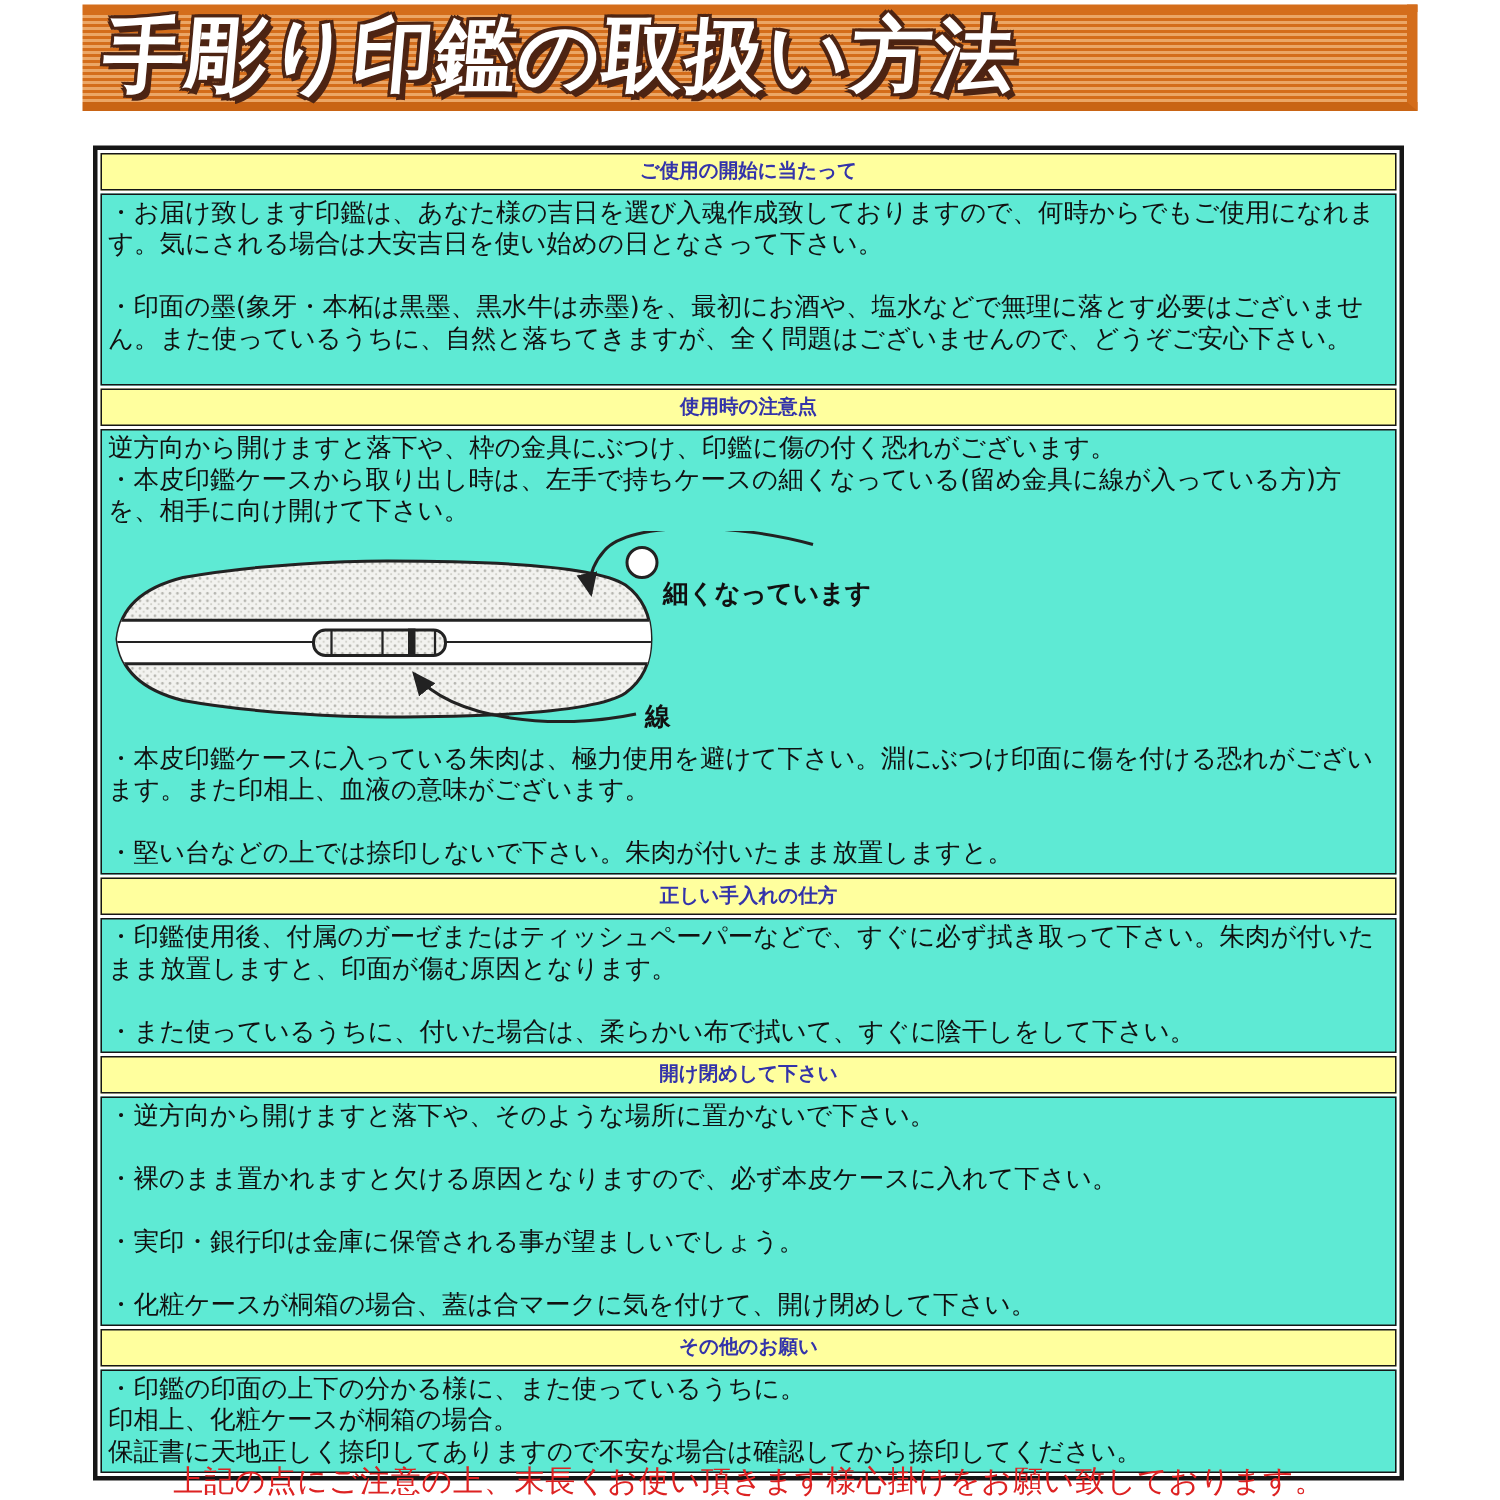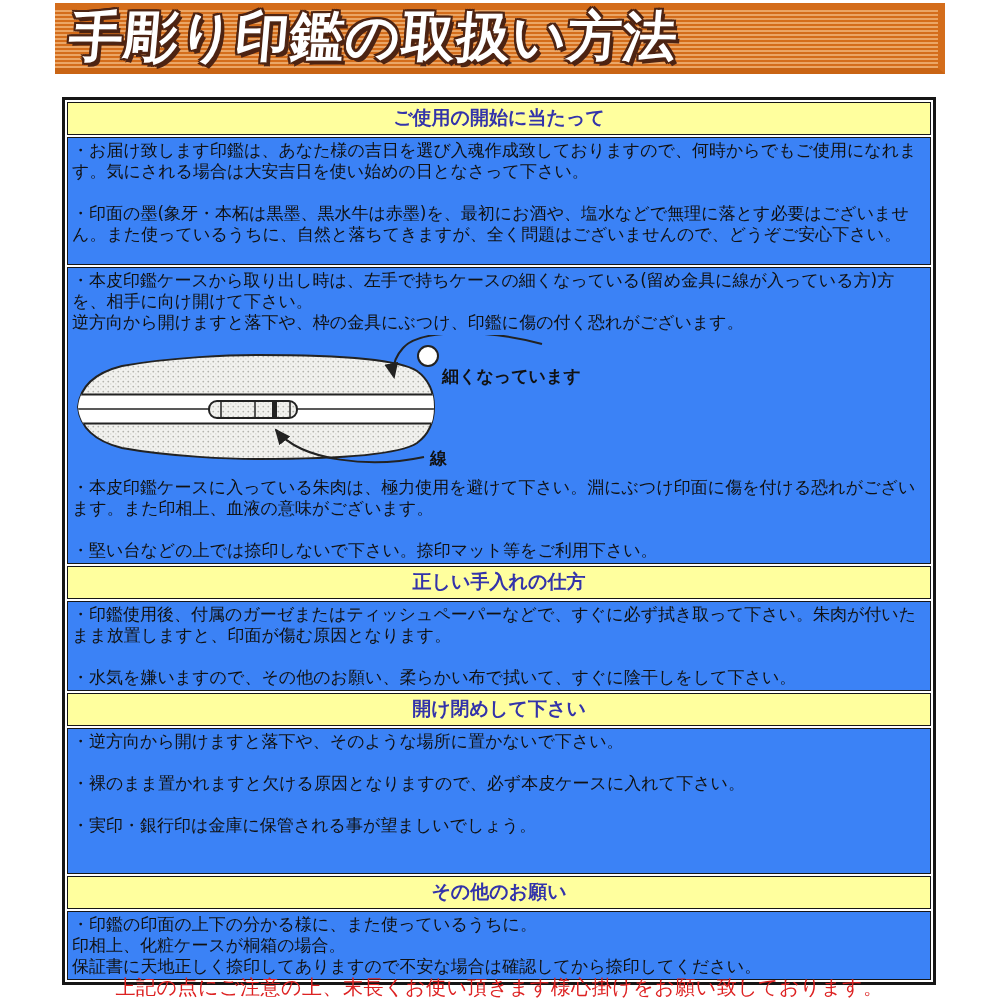--- a/index.html
+++ b/index.html
@@ -45,28 +45,28 @@
     width: 864px;
     border: 3px solid #161616;
     background: #ffffff;
     padding: 2px;
   }
   .section-header {
     border: 1px solid #161616;
     background: #ffff9e;
     color: #3333aa;
     font-weight: bold;
-    font-size: 19px;
+    font-size: 13px;
     text-align: center;
     padding: 2px 0 3px 0;
     margin-bottom: 2px;
   }
   .section-body {
     border: 1px solid #161616;
-    background: #3b82f6;
+    background: #5eead4;
     padding: 2px 4px;
     font-size: 17px;
     line-height: 21px;
     margin-bottom: 2px;
   }
   .section-body:last-child { margin-bottom: 0; }
   .section-body p { margin: 0; }
   .section-body p.gap { margin-bottom: 21px; }
   .body-s1 { min-height: 122px; }
   .body-s3 { min-height: 82px; }
@@ -94,23 +94,24 @@
 </div>
 
 <div class="content-box">
 
   <div class="section-header">ご使用の開始に当たって</div>
   <div class="section-body body-s1">
     <p class="gap">・お届け致します印鑑は、あなた様の吉日を選び入魂作成致しておりますので、何時からでもご使用になれます。気にされる場合は大安吉日を使い始めの日となさって下さい。</p>
     <p>・印面の墨(象牙・本柘は黒墨、黒水牛は赤墨)を、最初にお酒や、塩水などで無理に落とす必要はございません。また使っているうちに、自然と落ちてきますが、全く問題はございませんので、どうぞご安心下さい。</p>
   </div>
 
+  <div class="section-header">使用時の注意点</div>
   <div class="section-body">
+    <p>逆方向から開けますと落下や、枠の金具にぶつけ、印鑑に傷の付く恐れがございます。</p>
     <p>・本皮印鑑ケースから取り出し時は、左手で持ちケースの細くなっている(留め金具に線が入っている方)方を、相手に向け開けて下さい。</p>
-    <p>逆方向から開けますと落下や、枠の金具にぶつけ、印鑑に傷の付く恐れがございます。</p>
 
     <svg class="case-diagram" width="560" height="138" viewBox="0 0 560 138" xmlns="http://www.w3.org/2000/svg">
       <defs>
         <pattern id="stip" width="5" height="5" patternUnits="userSpaceOnUse">
           <rect width="5" height="5" fill="#f2f2ef"></rect>
           <circle cx="1.3" cy="1.6" r="0.9" fill="#b3b3ad"></circle>
           <circle cx="3.8" cy="3.9" r="0.7" fill="#cfcfc8"></circle>
         </pattern>
         <marker id="ah" markerWidth="9" markerHeight="9" refX="7" refY="3.5" orient="auto">
           <path d="M0,0 L8,3.5 L0,7 Z" fill="#222"></path>
@@ -139,34 +140,35 @@
 
       <path d="M 470,9 C 420,-5 348,-7 331,13 C 323,22 320,32 322,42" fill="none" stroke="#222" stroke-width="2" marker-end="url(#ah)"></path>
       <circle cx="356" cy="21" r="10" fill="#ffffff" stroke="#222" stroke-width="2"></circle>
       <text x="370" y="47" font-size="17" font-weight="bold" fill="#111">細くなっています</text>
 
       <path d="M 352,122 C 300,133 230,127 204,95" fill="none" stroke="#222" stroke-width="2" marker-end="url(#ah)"></path>
       <text x="358" y="129" font-size="17" font-weight="bold" fill="#111">線</text>
     </svg>
 
     <p class="gap" style="margin-top:4px">・本皮印鑑ケースに入っている朱肉は、極力使用を避けて下さい。淵にぶつけ印面に傷を付ける恐れがございます。また印相上、血液の意味がございます。</p>
-    <p>・堅い台などの上では捺印しないで下さい。捺印マット等をご利用下さい。</p>
+    <p>・堅い台などの上では捺印しないで下さい。朱肉が付いたまま放置しますと。</p>
   </div>
 
   <div class="section-header">正しい手入れの仕方</div>
   <div class="section-body body-s3">
     <p class="gap">・印鑑使用後、付属のガーゼまたはティッシュペーパーなどで、すぐに必ず拭き取って下さい。朱肉が付いたまま放置しますと、印面が傷む原因となります。</p>
-    <p>・水気を嫌いますので、その他のお願い、柔らかい布で拭いて、すぐに陰干しをして下さい。</p>
+    <p>・また使っているうちに、付いた場合は、柔らかい布で拭いて、すぐに陰干しをして下さい。</p>
   </div>
 
   <div class="section-header">開け閉めして下さい</div>
   <div class="section-body body-s4">
     <p class="gap">・逆方向から開けますと落下や、そのような場所に置かないで下さい。</p>
     <p class="gap">・裸のまま置かれますと欠ける原因となりますので、必ず本皮ケースに入れて下さい。</p>
     <p class="gap">・実印・銀行印は金庫に保管される事が望ましいでしょう。</p>
+    <p>・化粧ケースが桐箱の場合、蓋は合マークに気を付けて、開け閉めして下さい。</p>
   </div>
 
   <div class="section-header">その他のお願い</div>
   <div class="section-body body-s5">
     <p>・印鑑の印面の上下の分かる様に、また使っているうちに。</p>
     <p>印相上、化粧ケースが桐箱の場合。</p>
     <p>保証書に天地正しく捺印してありますので不安な場合は確認してから捺印してください。</p>
   </div>
 
 </div>

